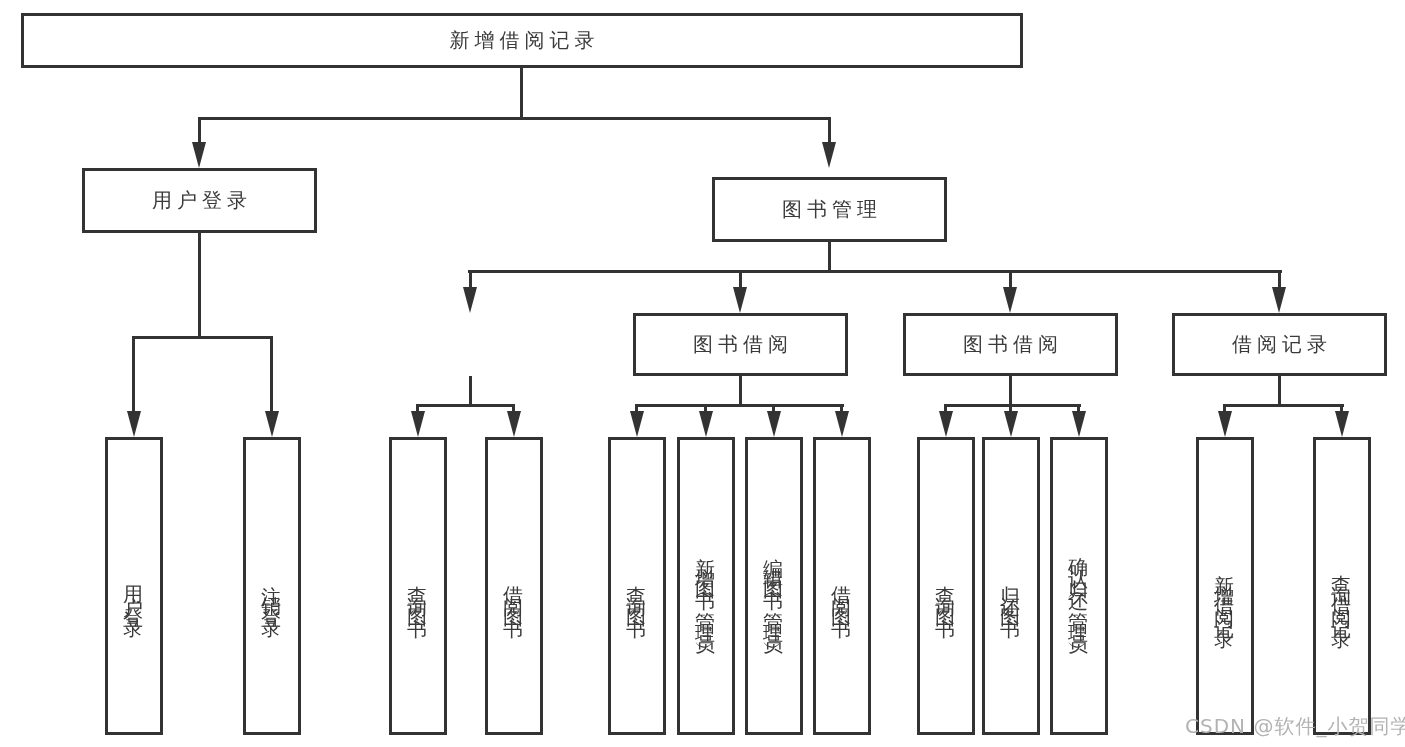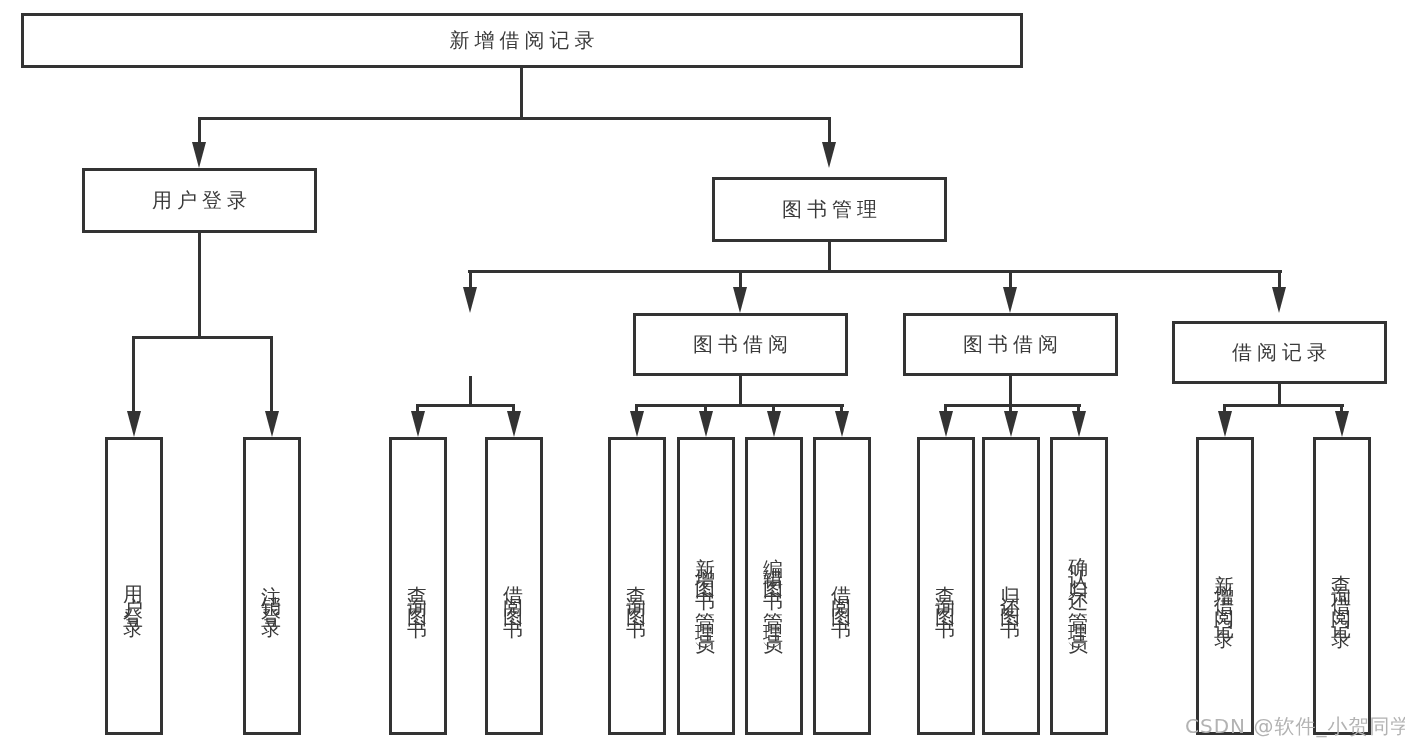--- a/index.html
+++ b/index.html
@@ -71,21 +71,21 @@
   <div class="ah" style="left:1003px;top:287px;"></div>
   <div class="v" style="left:1278px;top:270px;height:20px;"></div>
   <div class="ah" style="left:1272px;top:287px;"></div>
 
   <div class="box" style="left:633px;top:313px;width:215px;height:63px;">
     <span>图书借阅</span>
   </div>
   <div class="box" style="left:903px;top:313px;width:215px;height:63px;">
     <span>图书借阅</span>
   </div>
-  <div class="box" style="left:1172px;top:313px;width:215px;height:63px;margin-top:8px;">
+  <div class="box" style="left:1172px;top:313px;width:215px;height:63px;">
     <span>借阅记录</span>
   </div>
 
   <div class="v" style="left:469px;top:376px;height:31px;"></div>
   <div class="h" style="left:416px;top:404px;width:99px;"></div>
   <div class="v" style="left:416px;top:404px;height:12px;"></div>
   <div class="ah" style="left:411px;top:411px;"></div>
   <div class="v" style="left:512px;top:404px;height:12px;"></div>
   <div class="ah" style="left:507px;top:411px;"></div>
 

